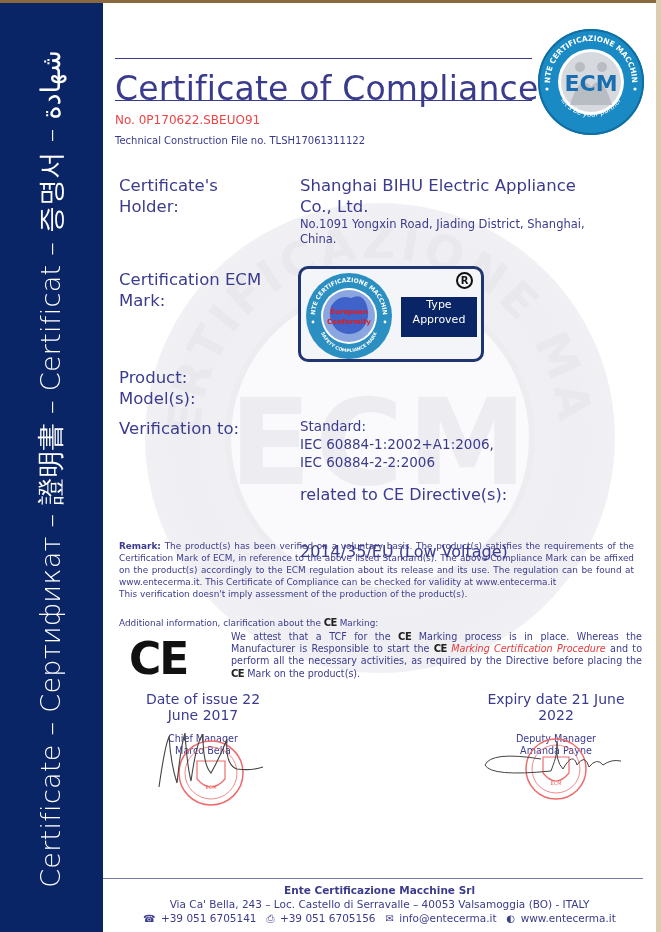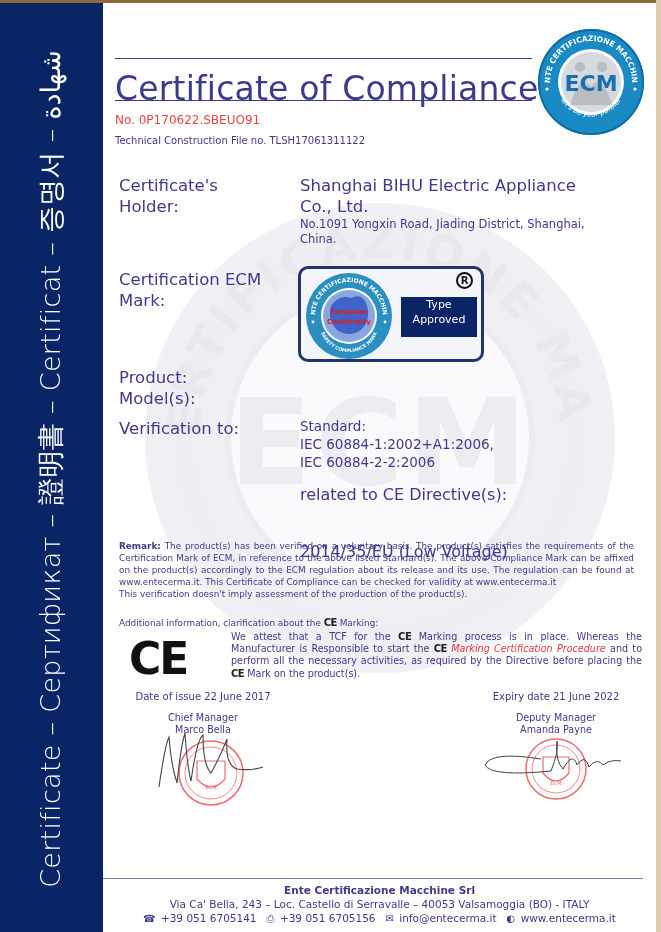--- a/index.html
+++ b/index.html
@@ -48,21 +48,21 @@
   .remark { position: absolute; left: 16px; top: 537px; width: 515px; font-size: 8.9px; line-height: 12.1px; color: #3b3b8e; text-align: justify; }
   .remark b { color: #3b3b8e; }
 
   .addl { position: absolute; left: 16px; top: 614px; font-size: 8.9px; color: #3b3b8e; }
   .ce-big { position: absolute; left: 26px; top: 630px; font-size: 44px; font-weight: bold; color: #111; letter-spacing: -2px; font-family: "DejaVu Sans", sans-serif; }
   .attest { position: absolute; left: 128px; top: 628px; width: 411px; font-size: 9.6px; line-height: 12.2px; color: #3b3b8e; text-align: justify; }
   .attest .red { color: #e23a3a; font-style: italic; }
   .ce-sm { font-weight: bold; color: #222; font-size: 10px; letter-spacing: -0.5px; }
 
   .sig-block { position: absolute; text-align: center; color: #3b3b8e; }
-  .sig-date { font-size: 10px; }
+  .sig-date { font-size: 14px; }
   .sig-role { font-size: 9.6px; line-height: 12px; }
   .sig-img { position: absolute; }
 
   .footer-rule { position: absolute; left: 0; top: 875px; width: 540px; height: 1px; background: #7a7aa8; }
   .footer { position: absolute; left: 0; top: 880px; width: 553px; text-align: center; color: #3b3b8e; }
   .footer .org { font-size: 10.5px; font-weight: bold; line-height: 14px; }
   .footer .addr { font-size: 10.5px; line-height: 14px; }
   .footer .contact { font-size: 10.5px; line-height: 14px; }
   .footer .ic { font-size: 10px; margin-right: 2px; }
 </style>

